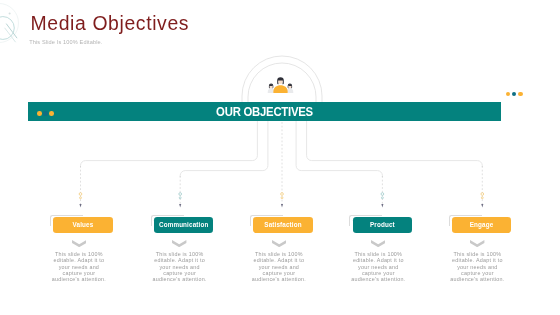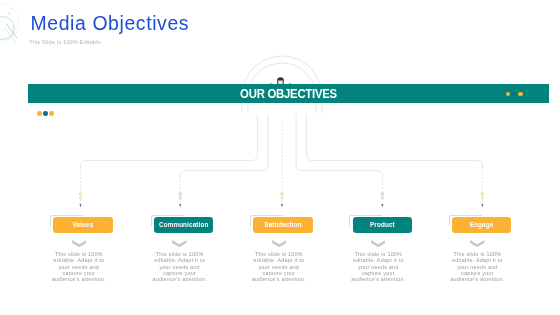--- a/index.html
+++ b/index.html
@@ -3,25 +3,25 @@
 <meta charset="utf-8">
 <style>
   html,body{margin:0;padding:0;}
   body{width:560px;height:315px;background:#ffffff;font-family:"Liberation Sans",sans-serif;overflow:hidden;position:relative;}
   .slide{position:absolute;left:0;top:0;width:560px;height:315px;background:#fff;}
 
   
   #logo-mark{position:absolute;left:0;top:0;width:60px;height:60px;}
 
   
-  #page-title{position:absolute;left:30.5px;top:14.2px;font-size:19.4px;color:#1d4ed8;letter-spacing:0.62px;font-weight:400;white-space:nowrap;line-height:18.3px;}
+  #page-title{position:absolute;left:30.5px;top:14.2px;font-size:19.4px;color:#7f1d1d;letter-spacing:0.62px;font-weight:400;white-space:nowrap;line-height:18.3px;}
   #page-subtitle{position:absolute;left:29.2px;top:38.5px;font-size:5.6px;color:#b4b4b4;letter-spacing:.13px;white-space:nowrap;line-height:7px;}
 
   
-  #banner{position:absolute;left:28.1px;top:84px;width:521px;height:18.5px;background:#04827e;}
+  #banner{position:absolute;left:28.1px;top:102px;width:473px;height:18.5px;background:#04827e;}
   #banner-text{position:absolute;left:0;top:0;width:100%;height:100%;display:flex;align-items:center;justify-content:center;color:#fff;font-size:13.6px;font-weight:700;letter-spacing:-0.3px;transform:scaleX(0.835);}
 
   .dotgrp{position:absolute;display:flex;gap:1.45px;}
   .dot{width:4.7px;height:4.7px;border-radius:50%;}
   .dot.o{background:#fbb233;}
   .dot.t{background:#0e6f85;}
   #dots-left{left:37.05px;top:111.45px;}
   #dots-right{left:505.6px;top:91.6px;}
 
   

